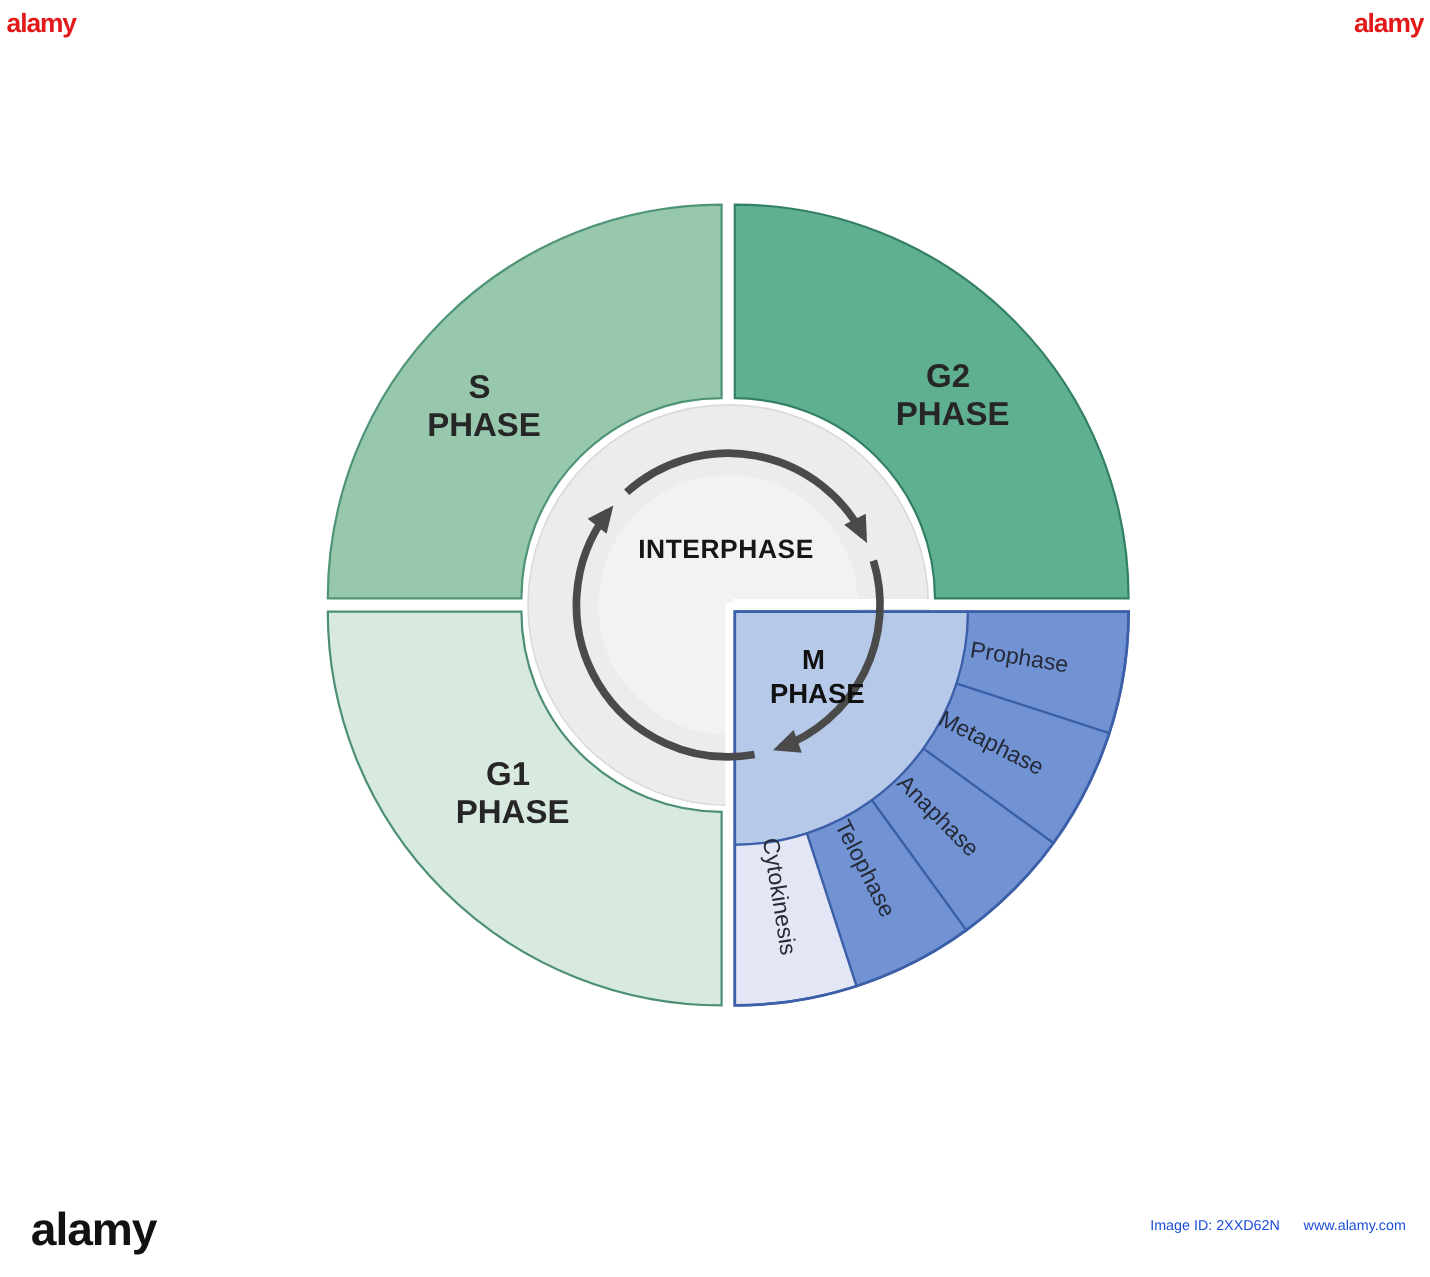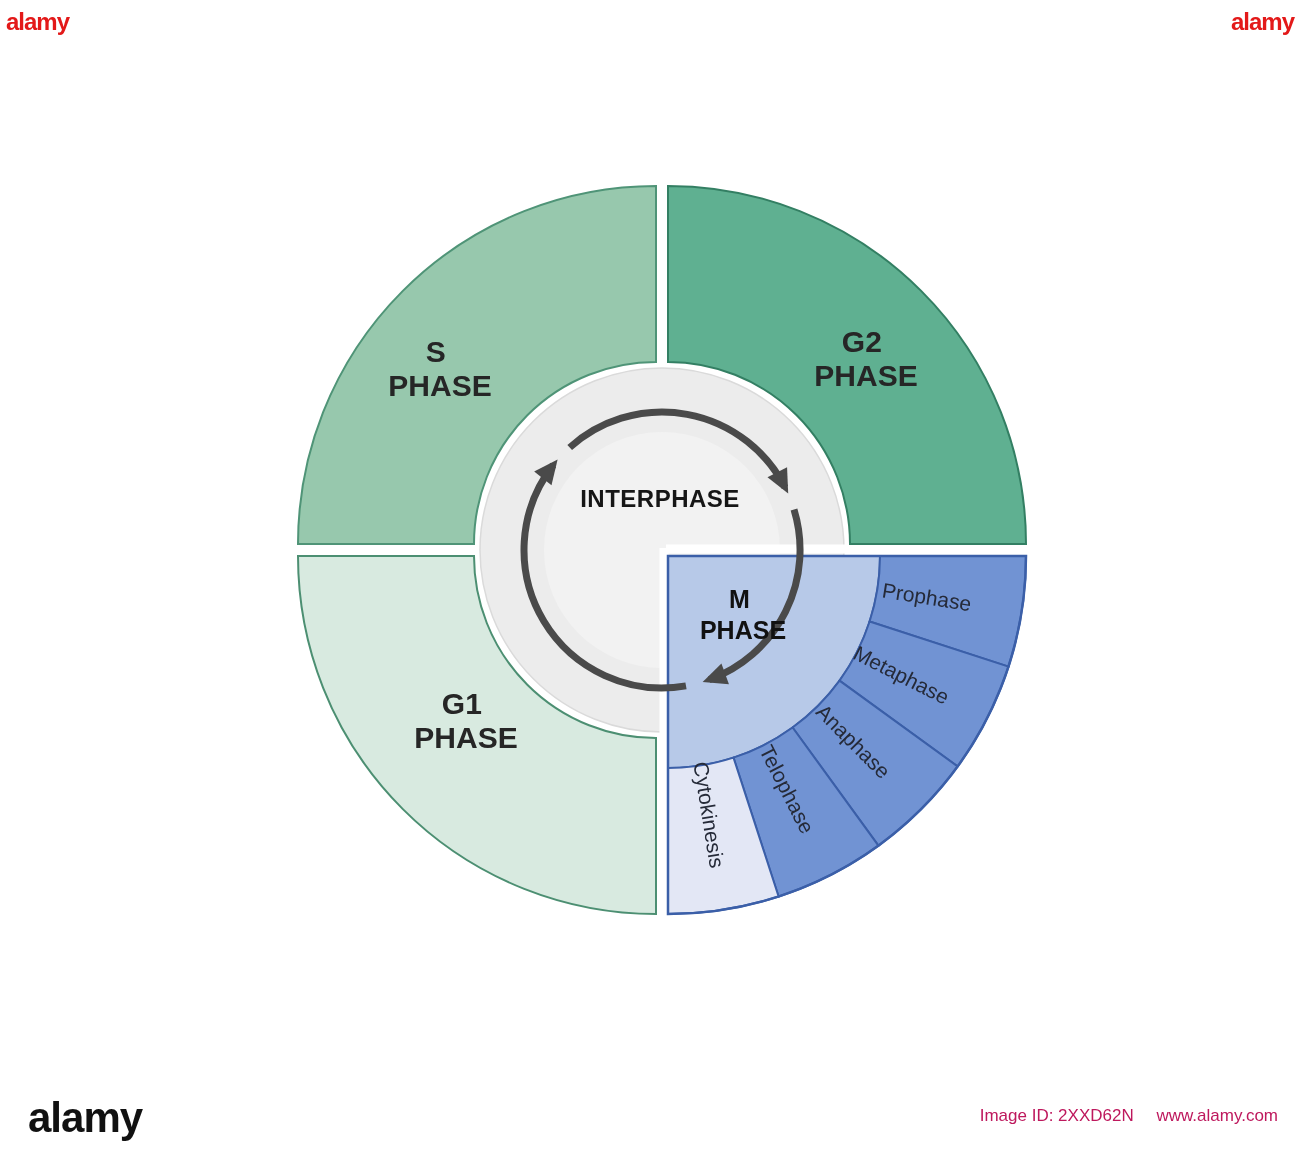--- a/index.html
+++ b/index.html
@@ -20,21 +20,21 @@
     font-size:24px;letter-spacing:-1px;
   }
   .corner-mark.left{left:6px;}
   .corner-mark.right{right:6px;}
   .brand-logo{
     position:absolute;left:28px;top:1094px;
     font-size:42px;font-weight:700;color:#111111;letter-spacing:-1px;
   }
   .image-credit{
     position:absolute;right:22px;top:1106px;
-    font-size:17px;color:#be185d;
+    font-size:13px;color:#1d4ed8;
   }
   .image-credit span{margin-left:18px;}
   .image-credit span:first-child{margin-left:0;}
 </style>
 </head>
 <body>
 
 <div class="stage">
 
   <svg width="1300" height="1161" viewBox="0 0 1300 1161">

